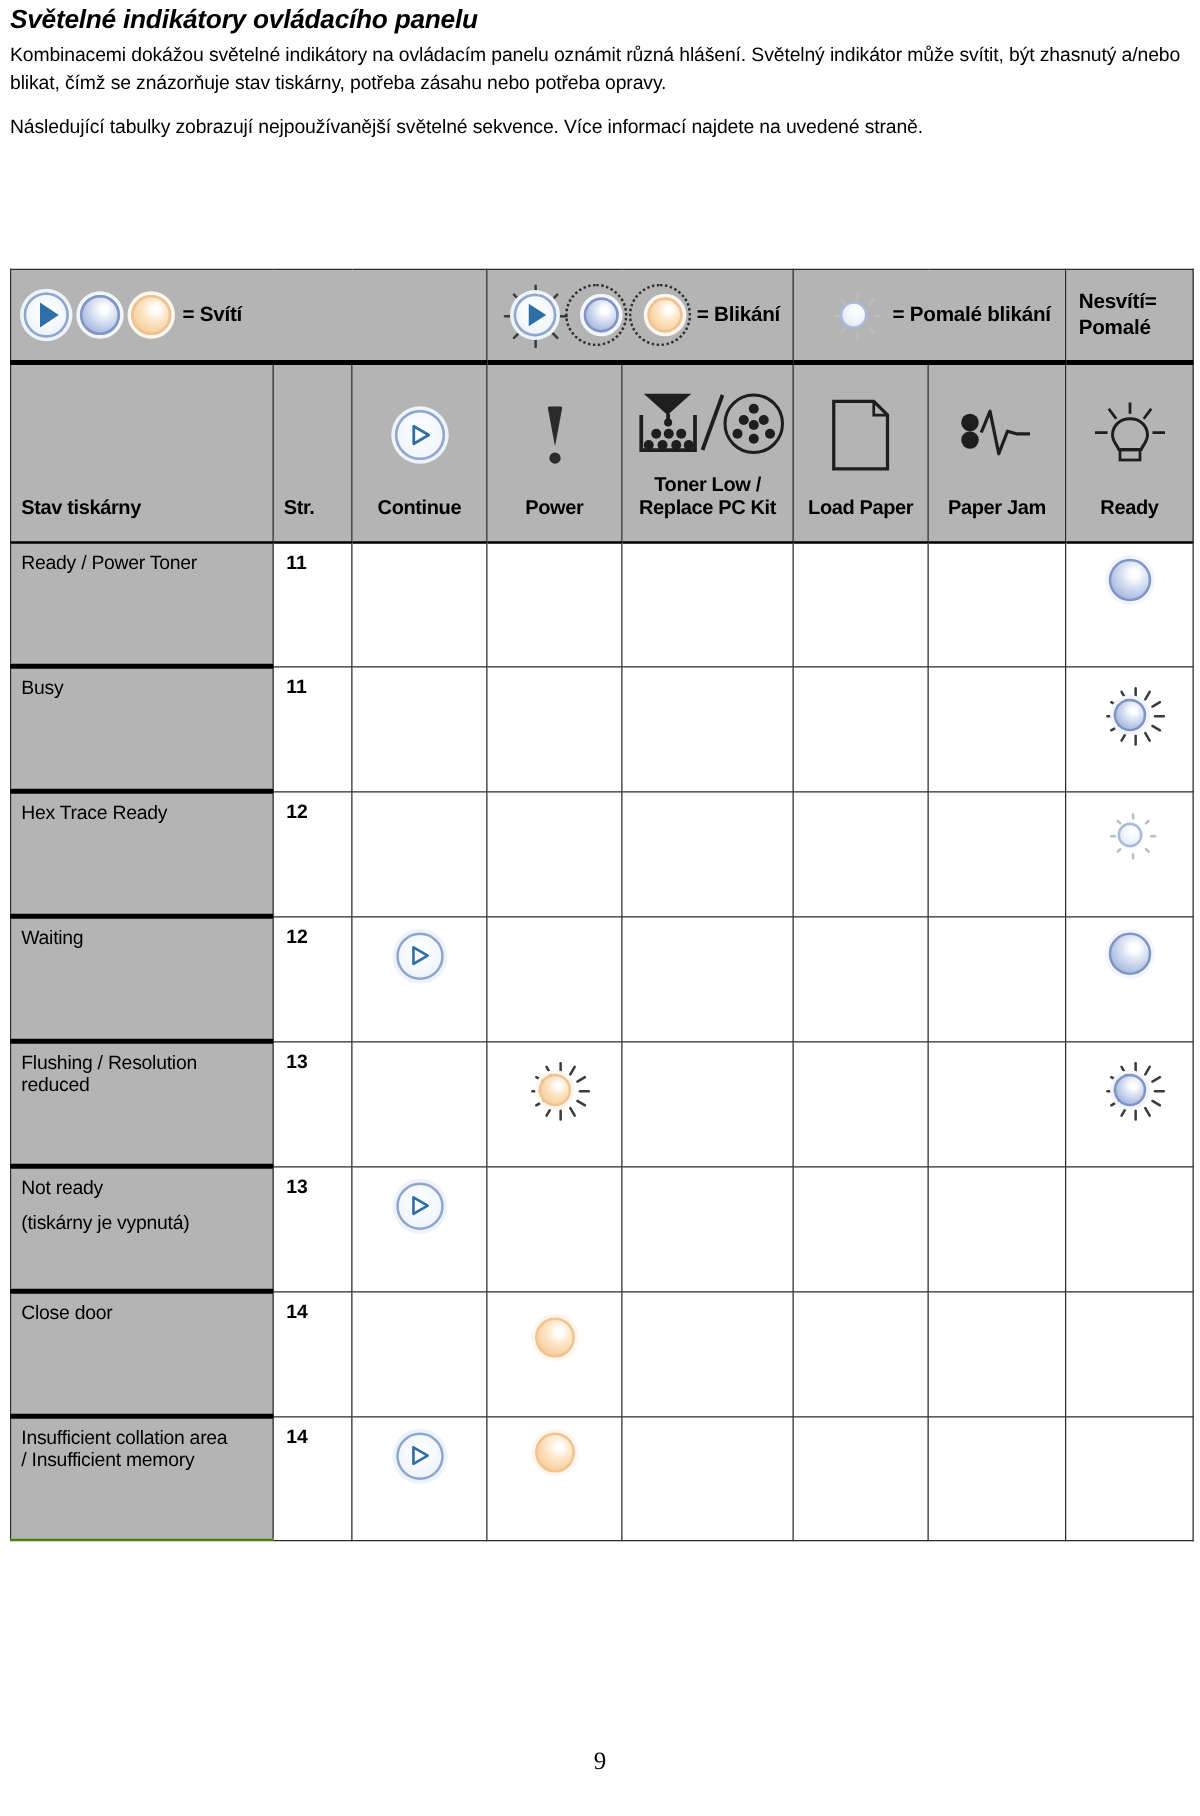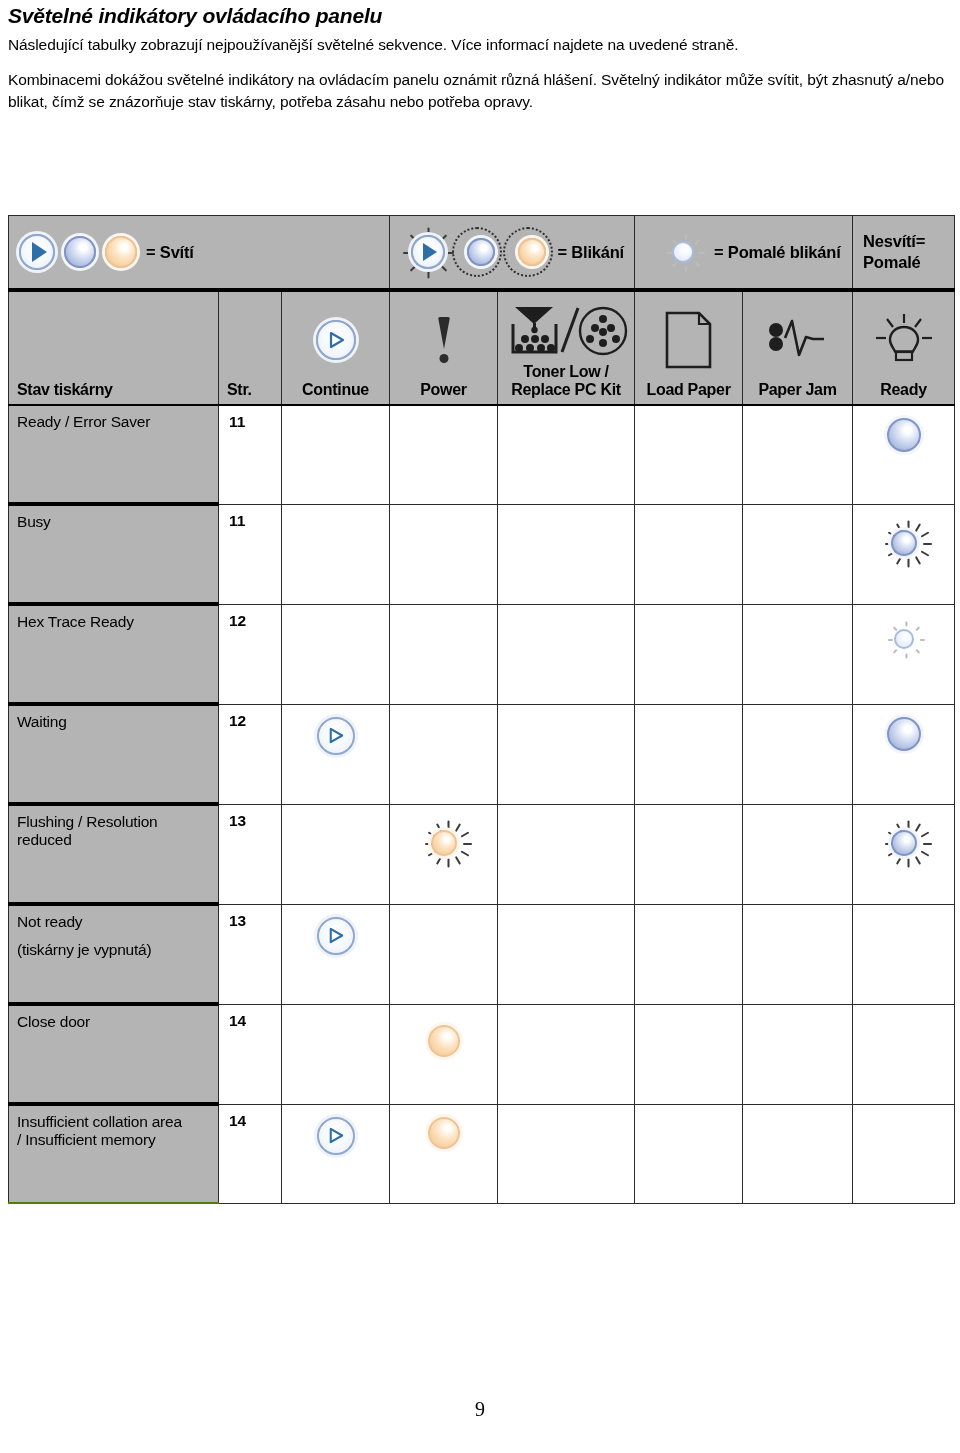--- a/index.html
+++ b/index.html
@@ -56,23 +56,23 @@
   .legend-txt.two{white-space:normal;line-height:1.25;}
 
   
   tr.head-row td{
     background:#b4b4b4;
     height:112px;
     vertical-align:bottom;
     border-bottom:2px solid #000;
   }
   .head-inner{
-    height:112px;display:flex;flex-direction:column;
+    height:141px;display:flex;flex-direction:column;
     align-items:center;justify-content:space-between;
-    padding:6px 4px 5px 4px;box-sizing:border-box;
+    padding:6px 4px 17px 4px;box-sizing:border-box;
   }
   .head-inner.left{align-items:flex-start;padding-left:8px;}
   .head-icon{flex:1;display:flex;align-items:center;justify-content:center;}
   .head-label{
     font-size:16px;font-weight:bold;text-align:center;line-height:1.12;
     letter-spacing:-0.3px;
   }
   .head-label.left{text-align:left;}
 
   
@@ -165,22 +165,22 @@
 
   .ic-svg{display:block;}
 </style>
 </head>
 <body>
 
 <div class="page">
 
   <div class="prose">
     <h1 class="doc-title">Světelné indikátory ovládacího panelu</h1>
+    <p class="body-text">Kombinacemi dokážou světelné indikátory na ovládacím panelu oznámit různá hlášení. Světelný indikátor může svítit, být zhasnutý a/nebo blikat, čímž se znázorňuje stav tiskárny, potřeba zásahu nebo potřeba opravy.</p>
     <p class="body-text">Následující tabulky zobrazují nejpoužívanější světelné sekvence. Více informací najdete na uvedené straně.</p>
-    <p class="body-text">Kombinacemi dokážou světelné indikátory na ovládacím panelu oznámit různá hlášení. Světelný indikátor může svítit, být zhasnutý a/nebo blikat, čímž se znázorňuje stav tiskárny, potřeba zásahu nebo potřeba opravy.</p>
   </div>
 
   <div class="tbl-wrap">
     <table class="led">
       <colgroup>
         <col style="width:210px">
           <col style="width:63px">
           <col style="width:108px">
         <col style="width:108px">
           <col style="width:137px">
@@ -367,21 +367,21 @@
               </svg>
             </span>
             <span class="head-label">Ready</span>
           </div>
         </td>
       </tr>
 
       <tr class="data-row">
         <td class="state">
               <div class="state-inner">
-                <span class="ln2">Ready / Error Saver</span>
+                <span class="ln2">Ready / Power Toner</span>
               </div>
             </td>
         <td>
               <div class="pg-inner">11</div>
             </td>
         <td>
               <div class="cell-icon"></div>
             </td>
         <td>
               <div class="cell-icon"></div>

